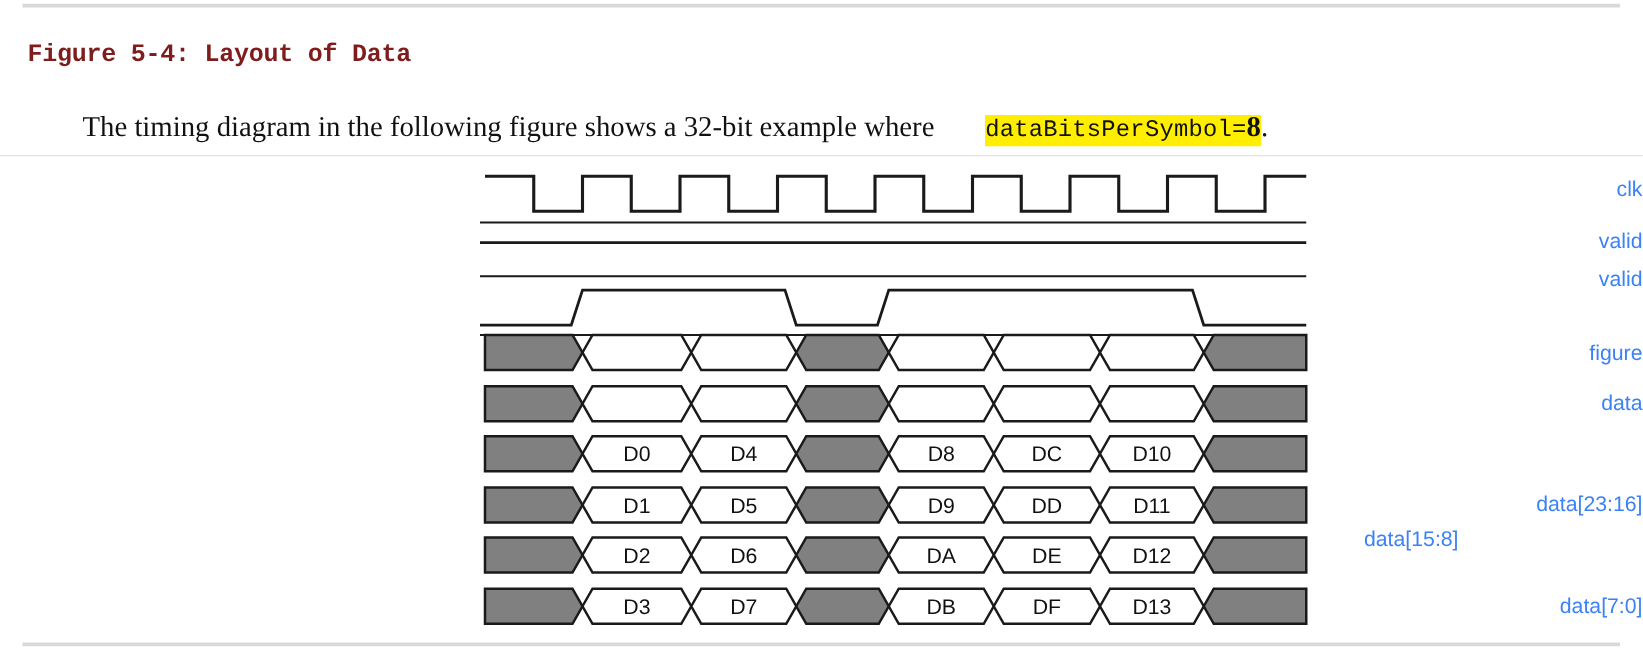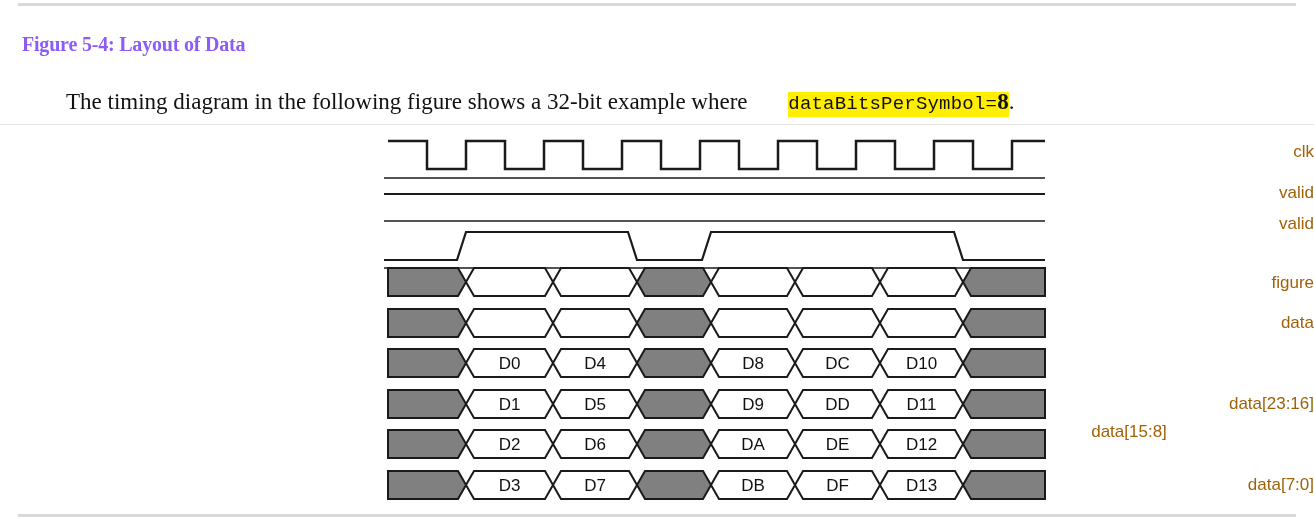--- a/index.html
+++ b/index.html
@@ -40,25 +40,25 @@
     left: 0px;
     right: 0px;
     top: 124px;
     height: 1px;
     background: #e3e3e3;
   }
   .fig-title {
     position: absolute;
     left: 22px;
     top: 33px;
-    font-family: Liberation Serif, serif;
+    font-family: Liberation Mono, monospace;
     font-weight: bold;
     font-size: 20px;
     letter-spacing: -0.2px;
-    color: #8b5cf6;
+    color: #7f1d1d;
     white-space: nowrap;
     text-align: center;
   }
   .body-para {
     position: absolute;
     left: 66px;
     top: 88px;
     font-family: "Liberation Serif", serif;
     font-size: 23px;
     color: #111111;
@@ -87,21 +87,21 @@
     width: 1314px;
     height: 372px;
   }
   .sig-label {
     position: absolute;
     right: 0;
     width: 370px;
     text-align: right;
     font-family: "Liberation Sans", sans-serif;
     font-size: 17px;
-    color: #a16207;
+    color: #3b82f6;
     white-space: nowrap;
   }
   .wave-svg {
     position: absolute;
     left: 0;
     top: 0;
   }
 </style>
 </head>
 <body>

